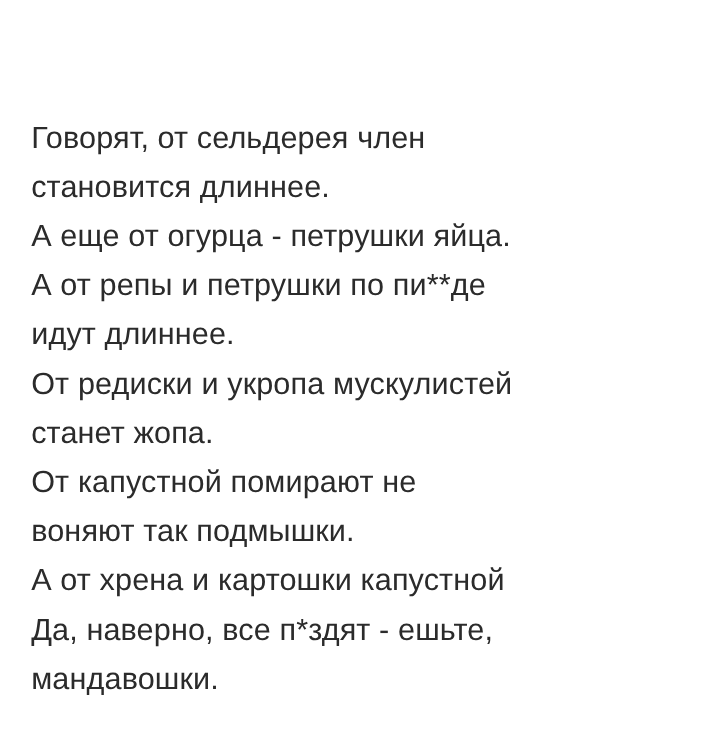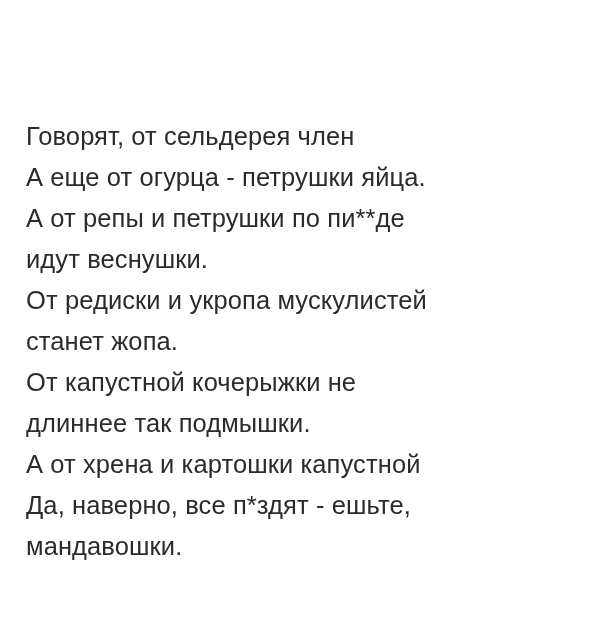--- a/index.html
+++ b/index.html
@@ -35,24 +35,25 @@
     white-space: pre-wrap;
     font-weight: 400;
   }
 </style>
 </head>
 <body>
 
 <div class="page">
   <div class="poem">
     <div class="line">Говорят, от сельдерея член</div>
+    <div class="line">становится длиннее.</div>
     <div class="line">А еще от огурца - петрушки яйца.</div>
     <div class="line">А от репы и петрушки по пи**де</div>
-    <div class="line">идут веснушки.</div>
+    <div class="line">идут длиннее.</div>
     <div class="line">От редиски и укропа мускулистей</div>
     <div class="line">станет жопа.</div>
-    <div class="line">От капустной кочерыжки не</div>
-    <div class="line">длиннее так подмышки.</div>
+    <div class="line">От капустной помирают не</div>
+    <div class="line">воняют так подмышки.</div>
     <div class="line">А от хрена и картошки капустной</div>
     <div class="line">Да, наверно, все п*здят - ешьте,</div>
     <div class="line">мандавошки.</div>
   </div>
 </div>
 
 </body></html>

